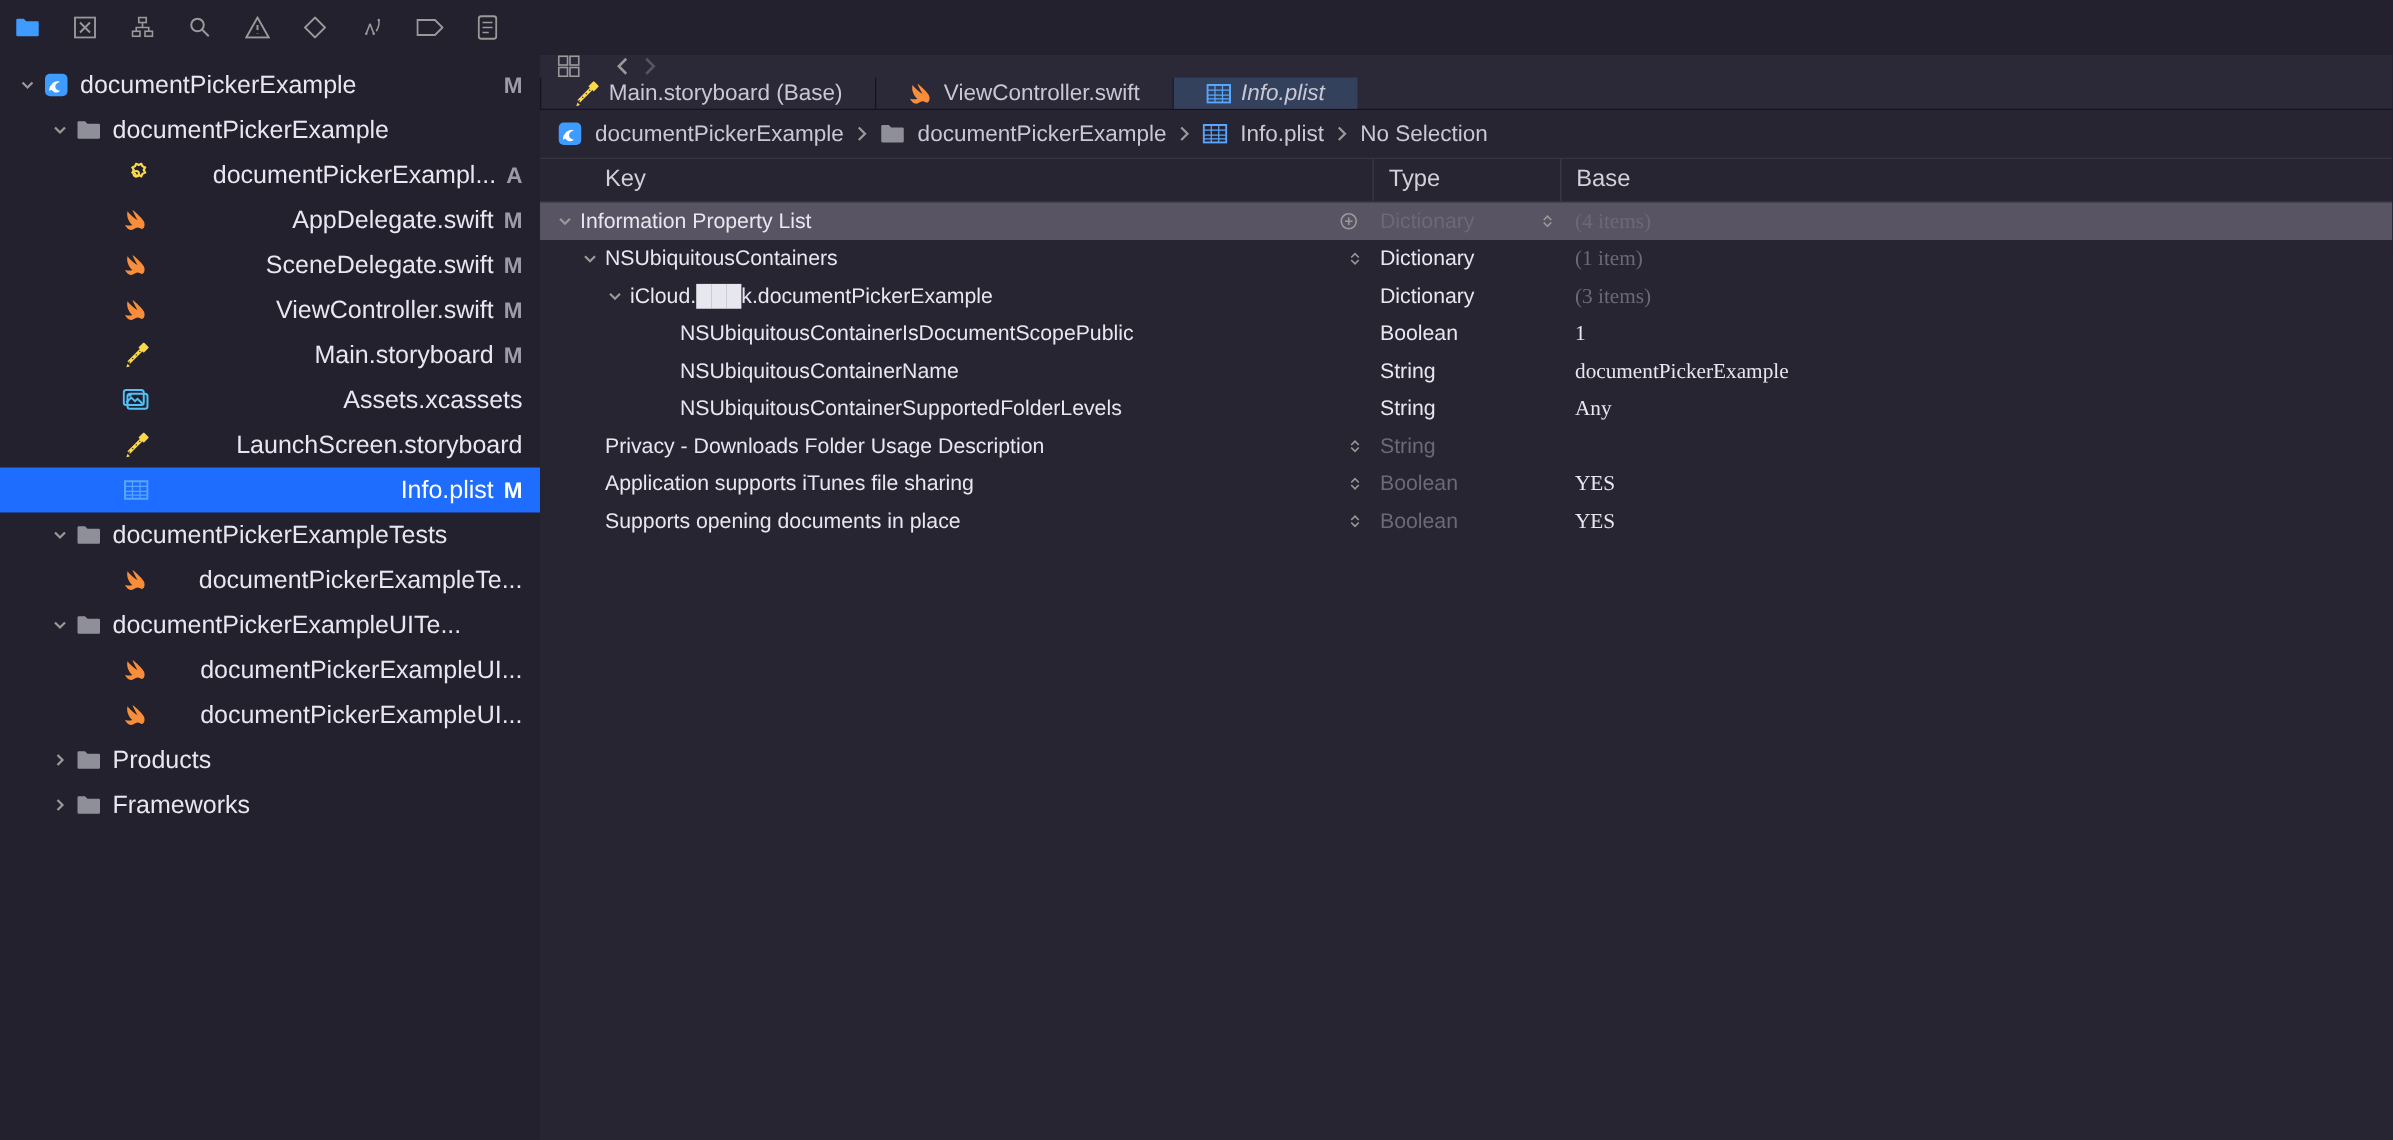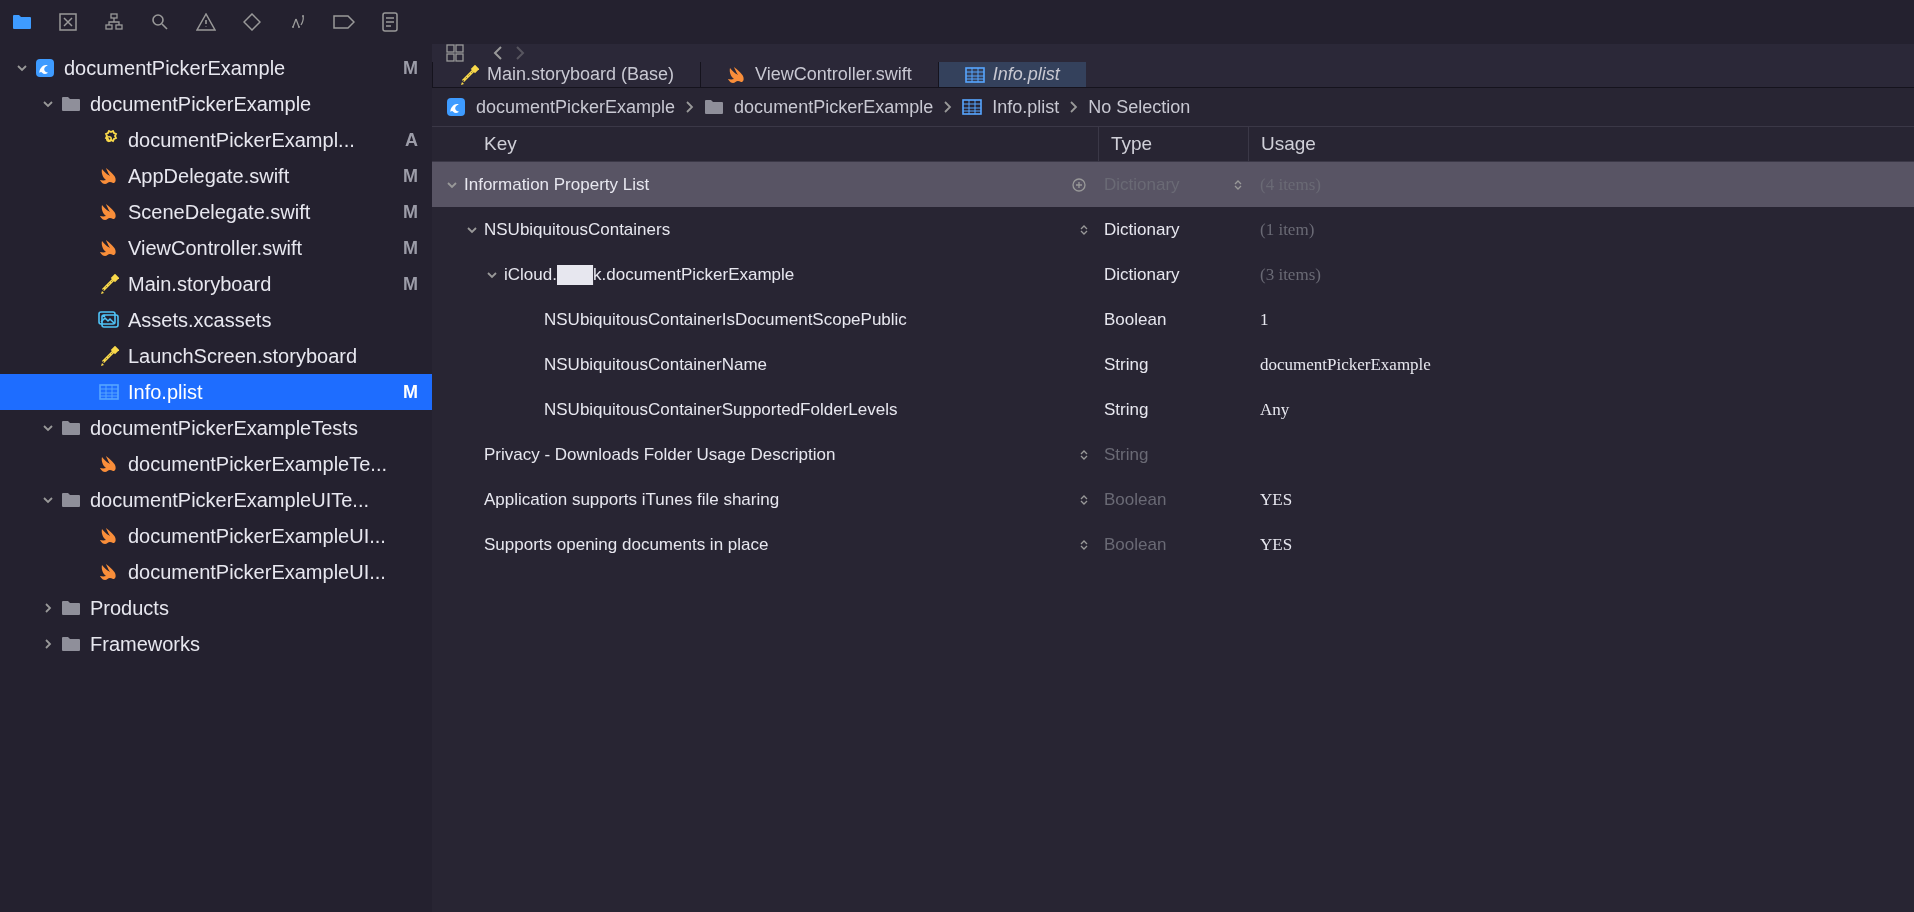--- a/index.html
+++ b/index.html
@@ -59,21 +59,21 @@
   .tree-row .disclosure{width:16px;display:flex;justify-content:center;color:var(--text-dim);margin-right:4px;}
   .tree-row .ficon{width:22px;height:22px;display:flex;align-items:center;justify-content:center;margin-right:8px;}
   .tree-row .label{flex:1;overflow:hidden;text-overflow:ellipsis;font-size:20px;color:#e7e7ef;}
   .tree-row .badge{color:var(--badge);font-weight:600;font-size:18px;margin-left:8px;}
   .tree-row.selected{background:var(--accent);color:#fff;}
   .tree-row.selected .label{color:#fff;}
   .tree-row.selected .badge{color:#fff;}
   .tree-row.selected .disclosure{color:#fff;}
   .depth0{padding-left:14px;}
   .depth1{padding-left:40px;}
-  .depth2{padding-left:78px;}
+  .depth2{padding-left:78px;text-align:right;}
   
   .main{flex:1;display:flex;flex-direction:column;background:var(--bg-main);min-width:0;}
   
   .tabbar{
     height:44px;display:flex;align-items:stretch;
     background:var(--bg-header);
     border-bottom:1px solid #15131d;
     flex-direction:column;
   }
   .tabbar .tnav{display:flex;align-items:center;gap:10px;padding:0 14px;color:var(--text-dim);}
@@ -102,21 +102,21 @@
     height:36px;align-items:center;
     background:var(--bg-main);
     border-top:1px solid var(--divider);
     border-bottom:1px solid var(--divider);
     font-size:19px;color:#d0d0d8;
   }
   .plist-header>div{padding:0 12px;border-left:1px solid var(--divider);height:100%;display:flex;align-items:center;}
   .plist-header>div:first-child{border-left:none;padding-left:52px;}
   .plist-row{
     display:grid;grid-template-columns:1fr 150px 1fr;
-    height:45px;align-items:center;
+    height:30px;align-items:center;
     font-size:17px;
   }
   .plist-row.highlight{background:var(--row-sel);}
   .kcell{display:flex;align-items:center;padding-right:10px;min-width:0;}
   .kcell .disclosure{width:16px;display:flex;justify-content:center;color:var(--text-dim);margin-right:4px;}
   .kcell .klabel{flex:1;overflow:hidden;text-overflow:ellipsis;white-space:nowrap;color:#e7e7ef;}
   .kcell .rowicon{width:18px;margin-left:6px;color:var(--text-dim);display:flex;justify-content:center;}
   .tcell{color:#e7e7ef;padding:0 6px;display:flex;align-items:center;gap:4px;}
   .tcell.dim{color:var(--text-dim2);}
   .vcell{color:#e7e7ef;padding:0 12px;font-family:Liberation Serif, serif;}
@@ -481,21 +481,21 @@
             <path d="M2 2l5 5-5 5" fill="none" stroke="currentColor" stroke-width="1.8"></path>
           </svg>
         </span>
         <span>No Selection</span>
       </div>
 
     <div class="plist">
       <div class="plist-header">
         <div>Key</div>
         <div>Type</div>
-        <div>Usage</div>
+        <div>Base</div>
       </div>
       <div id="plist-body">
           <div class="plist-row highlight">
             <div class="kcell pindent0">
               <span class="disclosure">
                 <svg width="10" height="10" viewBox="0 0 10 10">
                   <path d="M1 3l4 4 4-4" fill="none" stroke="currentColor" stroke-width="1.8"></path>
                 </svg>
               </span>
               <span class="klabel">Information Property List</span>

